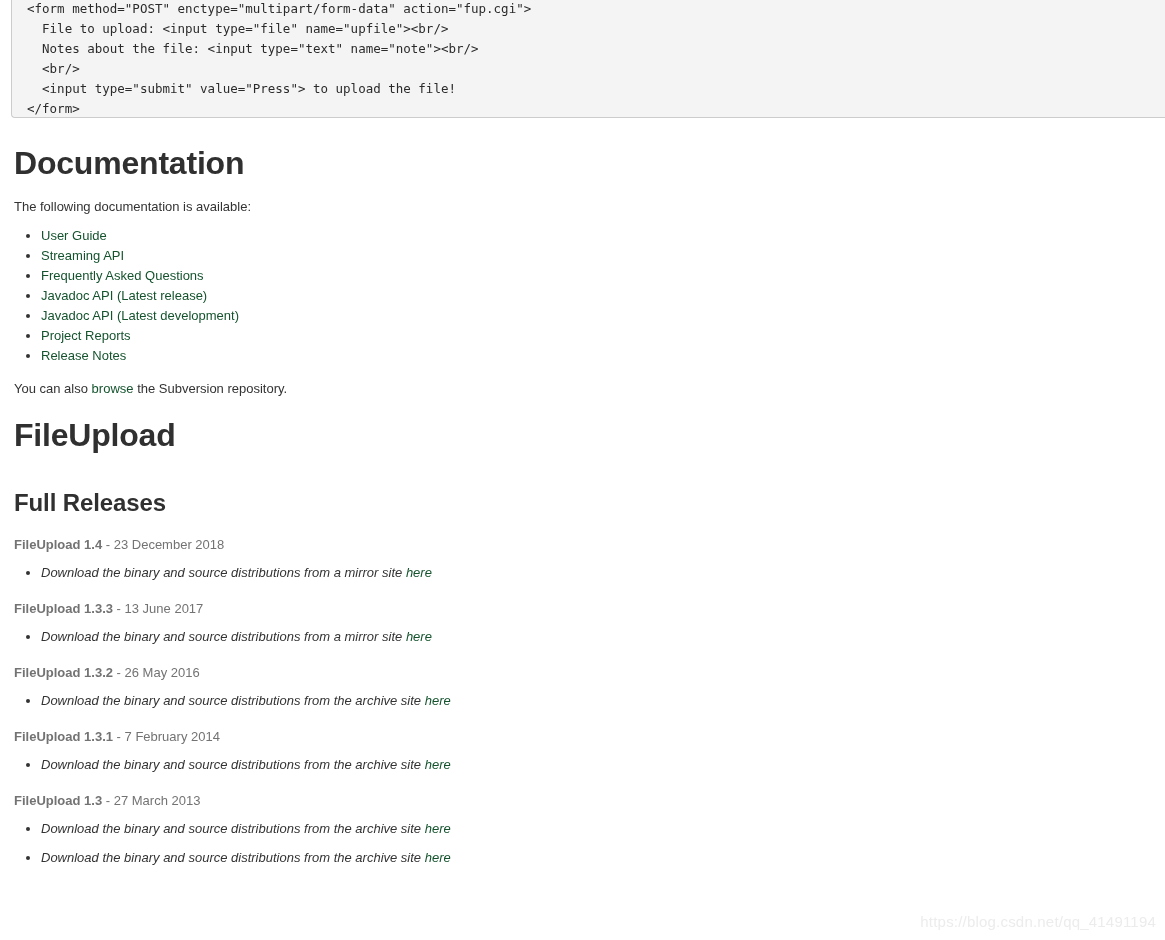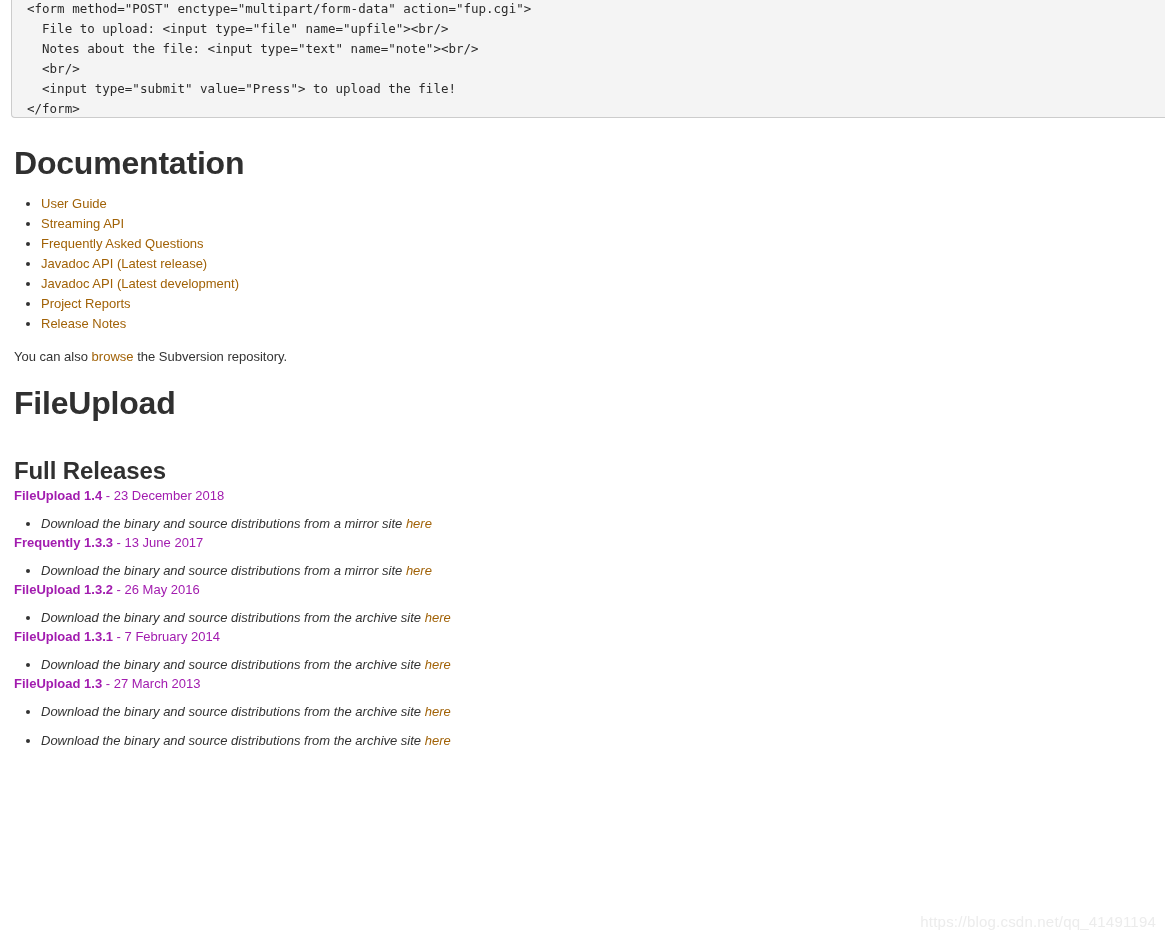--- a/index.html
+++ b/index.html
@@ -69,39 +69,39 @@
     line-height: 32px;
     letter-spacing: -0.1px;
   }
   p.body-text {
     font-size: 13px;
     line-height: 18px;
     color: #333333;
     margin: 14px 0 0 0;
   }
   a {
-    color: #a16207;
+    color: #14532d;
     text-decoration: none;
   }
   ul.doc-list {
     list-style: disc;
     margin: 10px 0 0 0;
     padding-left: 27px;
   }
   ul.doc-list li {
     font-size: 13px;
     line-height: 20px;
     margin: 0;
     color: #333333;
   }
   .release-title {
     font-size: 13px;
     line-height: 18px;
-    margin: 0 0 0 0;
-    color: #a21caf;
+    margin: 17px 0 0 0;
+    color: #737373;
   }
   .release-title .name {
     font-weight: bold;
   }
   ul.release-list {
     list-style: disc;
     margin: 9px 0 0 0;
     padding-left: 27px;
     font-style: italic;
   }
@@ -132,20 +132,21 @@
   &lt;br/&gt;
   &lt;input type="submit" value="Press"&gt; to upload the file!
 &lt;/form&gt;</pre>
 </div>
 
 <div class="content">
   <div class="inner">
 
     <h1 class="page-heading">Documentation</h1>
 
+    <p class="body-text">The following documentation is available:</p>
 
     <ul class="doc-list" id="doc-list">
         <li><a href="#">User Guide</a></li>
         <li><a href="#">Streaming API</a></li>
         <li><a href="#">Frequently Asked Questions</a></li>
         <li><a href="#">Javadoc API (Latest release)</a></li>
         <li><a href="#">Javadoc API (Latest development)</a></li>
         <li><a href="#">Project Reports</a></li>
         <li><a href="#">Release Notes</a></li>
       </ul>
@@ -156,21 +157,21 @@
 
     <h1 class="page-heading">FileUpload</h1>
 
     <h2 class="sub-heading">Full Releases</h2>
 
     <div id="release-list">
         <p class="release-title"><span class="name">FileUpload 1.4</span><span> - 23 December 2018</span></p>
         <ul class="release-list">
           <li><span>Download the binary and source distributions from a mirror site </span><a href="#">here</a></li>
         </ul>
-        <p class="release-title"><span class="name">Frequently 1.3.3</span><span> - 13 June 2017</span></p>
+        <p class="release-title"><span class="name">FileUpload 1.3.3</span><span> - 13 June 2017</span></p>
         <ul class="release-list">
           <li><span>Download the binary and source distributions from a mirror site </span><a href="#">here</a></li>
         </ul>
         <p class="release-title"><span class="name">FileUpload 1.3.2</span><span> - 26 May 2016</span></p>
         <ul class="release-list">
           <li><span>Download the binary and source distributions from the archive site </span><a href="#">here</a></li>
         </ul>
         <p class="release-title"><span class="name">FileUpload 1.3.1</span><span> - 7 February 2014</span></p>
         <ul class="release-list">
           <li><span>Download the binary and source distributions from the archive site </span><a href="#">here</a></li>

